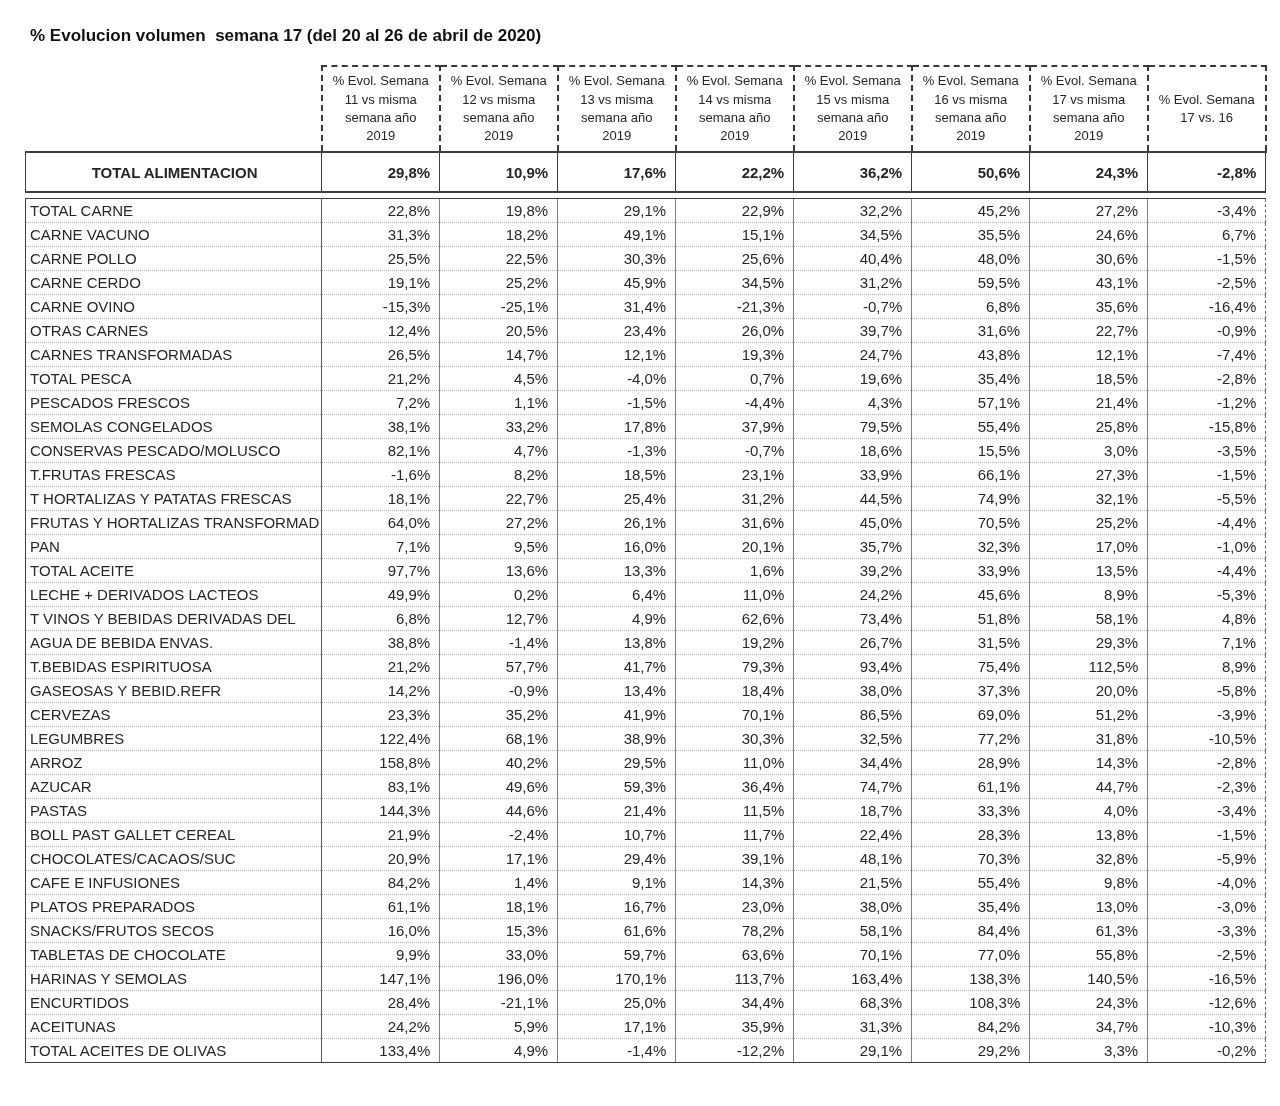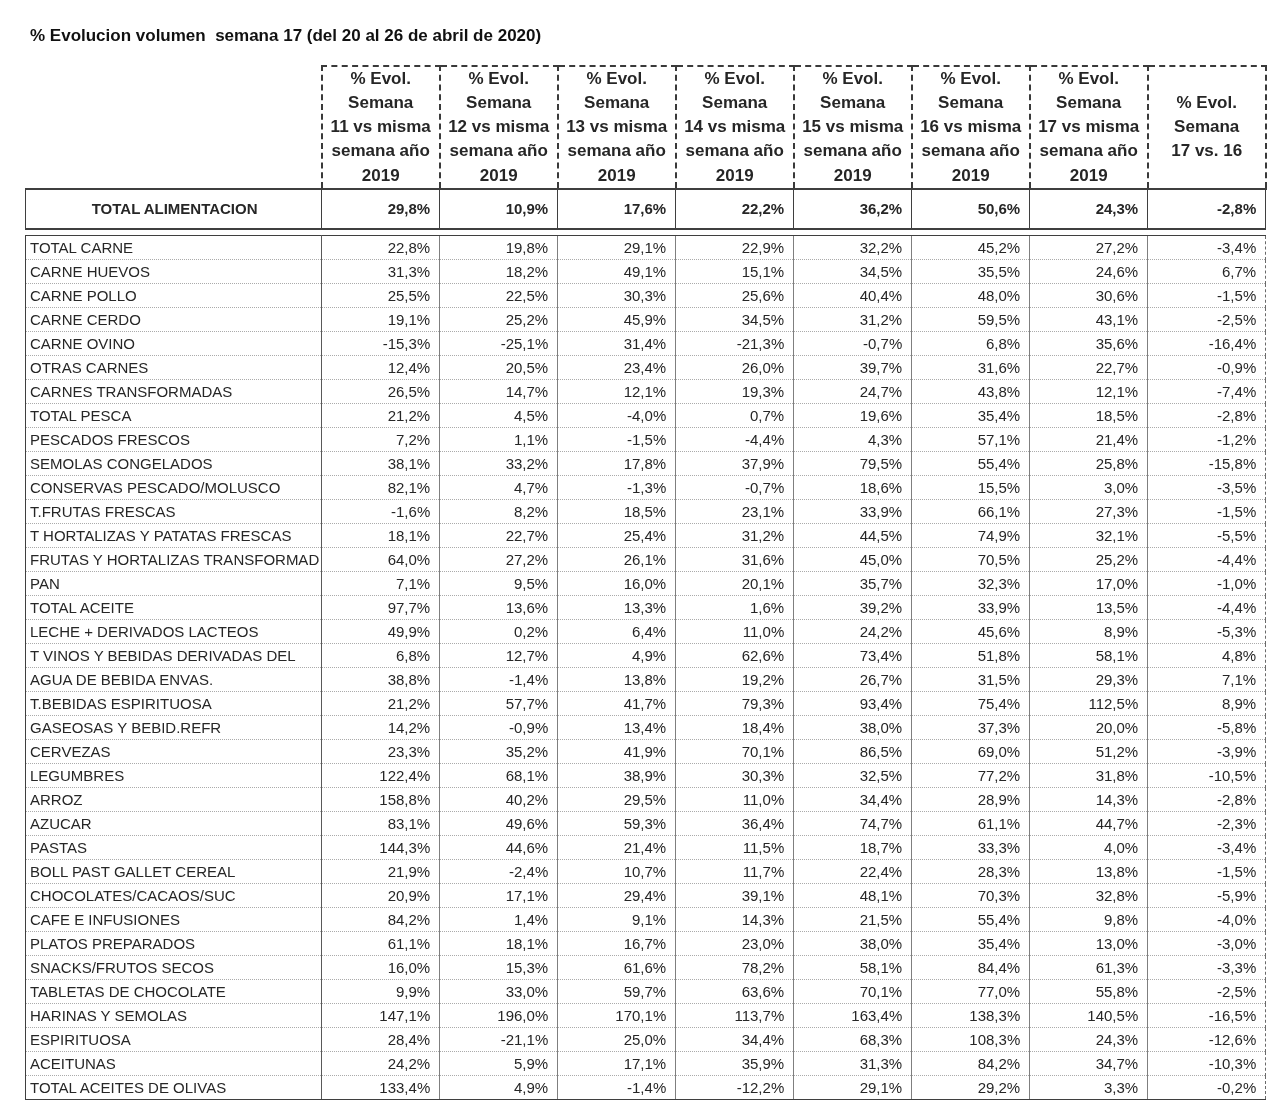--- a/index.html
+++ b/index.html
@@ -37,22 +37,22 @@
   col.c-label { width: 287px; }
   col.c-val   { width: 118px; }
 
   
   th.corner {
     border: none;
     background: #ffffff;
   }
   th.colhead {
     border: 2px dashed #3a3a3a;
-    font-weight: bold;
-    font-size: 17px;
+    font-weight: normal;
+    font-size: 13px;
     line-height: 1.42;
     text-align: center;
     vertical-align: middle;
     white-space: pre-line;
     height: 84px;
     padding: 0 2px;
     color: #262626;
   }
 
   
@@ -195,21 +195,21 @@
           <td class="val">22,8%</td>
           <td class="val">19,8%</td>
           <td class="val">29,1%</td>
           <td class="val">22,9%</td>
           <td class="val">32,2%</td>
           <td class="val">45,2%</td>
           <td class="val">27,2%</td>
           <td class="val">-3,4%</td>
         </tr>
         <tr>
-          <td class="lbl">CARNE HUEVOS</td>
+          <td class="lbl">CARNE VACUNO</td>
           <td class="val">31,3%</td>
           <td class="val">18,2%</td>
           <td class="val">49,1%</td>
           <td class="val">15,1%</td>
           <td class="val">34,5%</td>
           <td class="val">35,5%</td>
           <td class="val">24,6%</td>
           <td class="val">6,7%</td>
         </tr>
         <tr>
@@ -547,21 +547,21 @@
           <td class="val">147,1%</td>
           <td class="val">196,0%</td>
           <td class="val">170,1%</td>
           <td class="val">113,7%</td>
           <td class="val">163,4%</td>
           <td class="val">138,3%</td>
           <td class="val">140,5%</td>
           <td class="val">-16,5%</td>
         </tr>
         <tr>
-          <td class="lbl">ESPIRITUOSA</td>
+          <td class="lbl">ENCURTIDOS</td>
           <td class="val">28,4%</td>
           <td class="val">-21,1%</td>
           <td class="val">25,0%</td>
           <td class="val">34,4%</td>
           <td class="val">68,3%</td>
           <td class="val">108,3%</td>
           <td class="val">24,3%</td>
           <td class="val">-12,6%</td>
         </tr>
         <tr>

